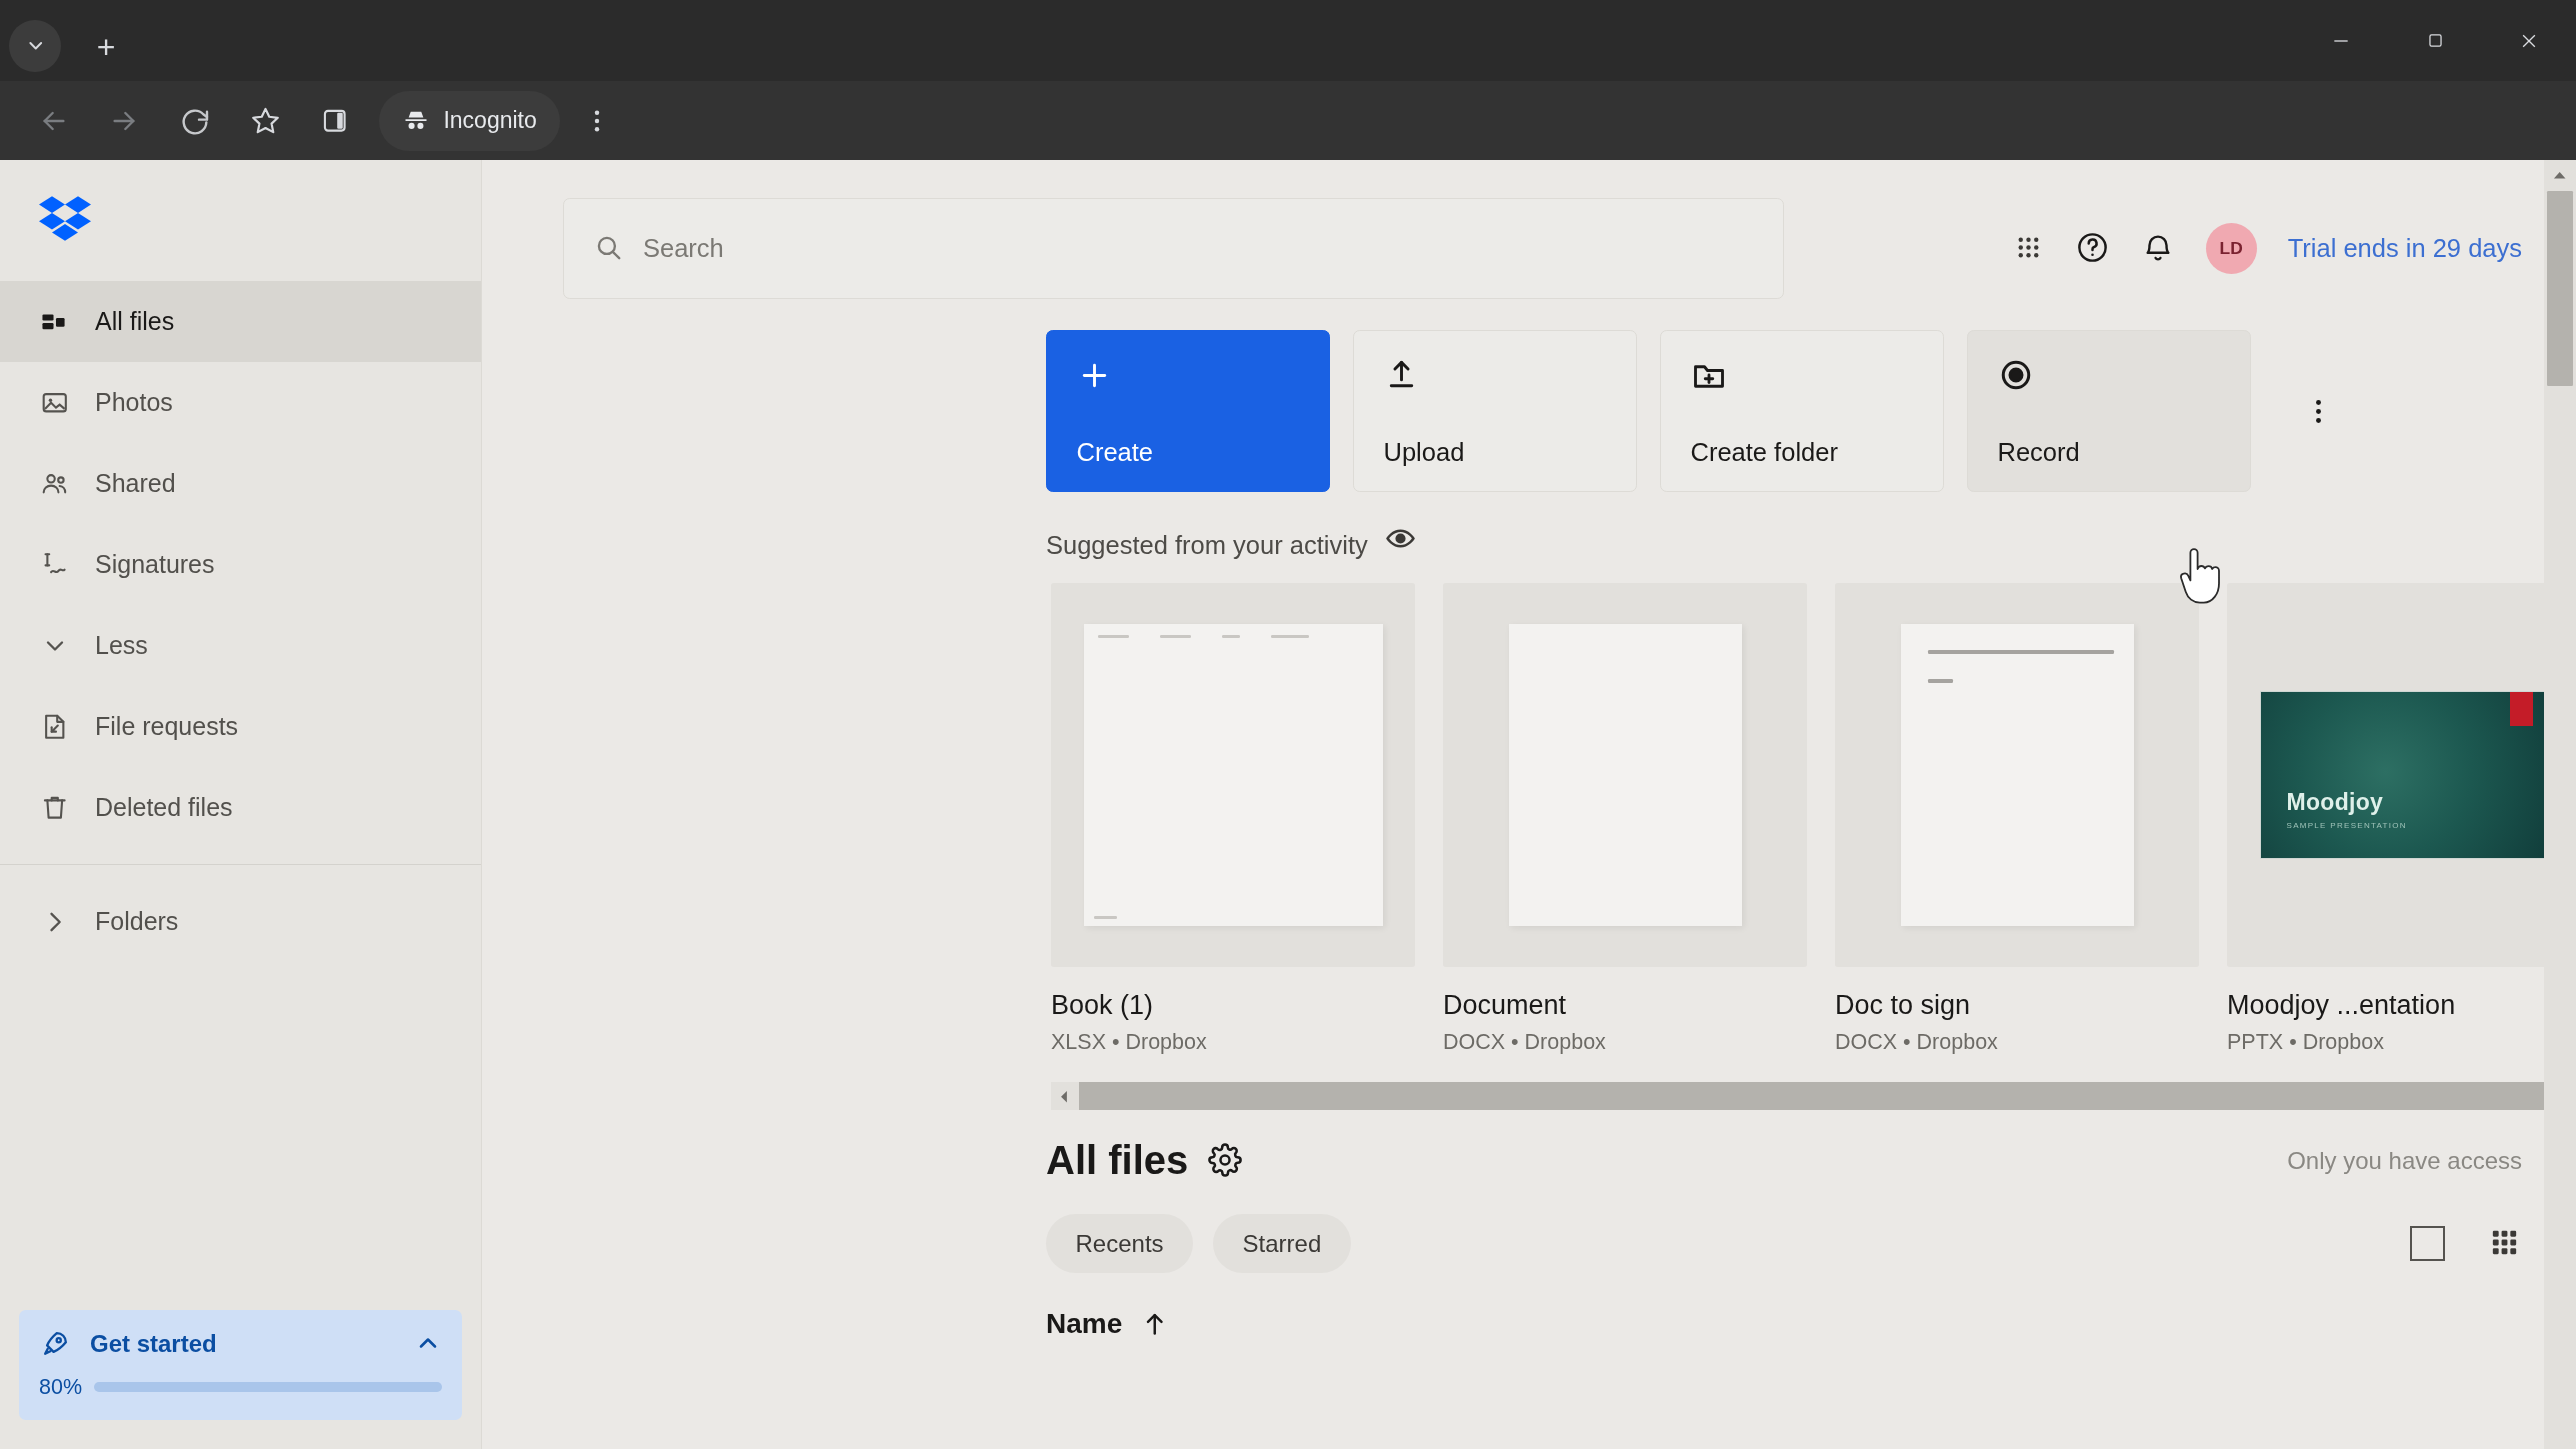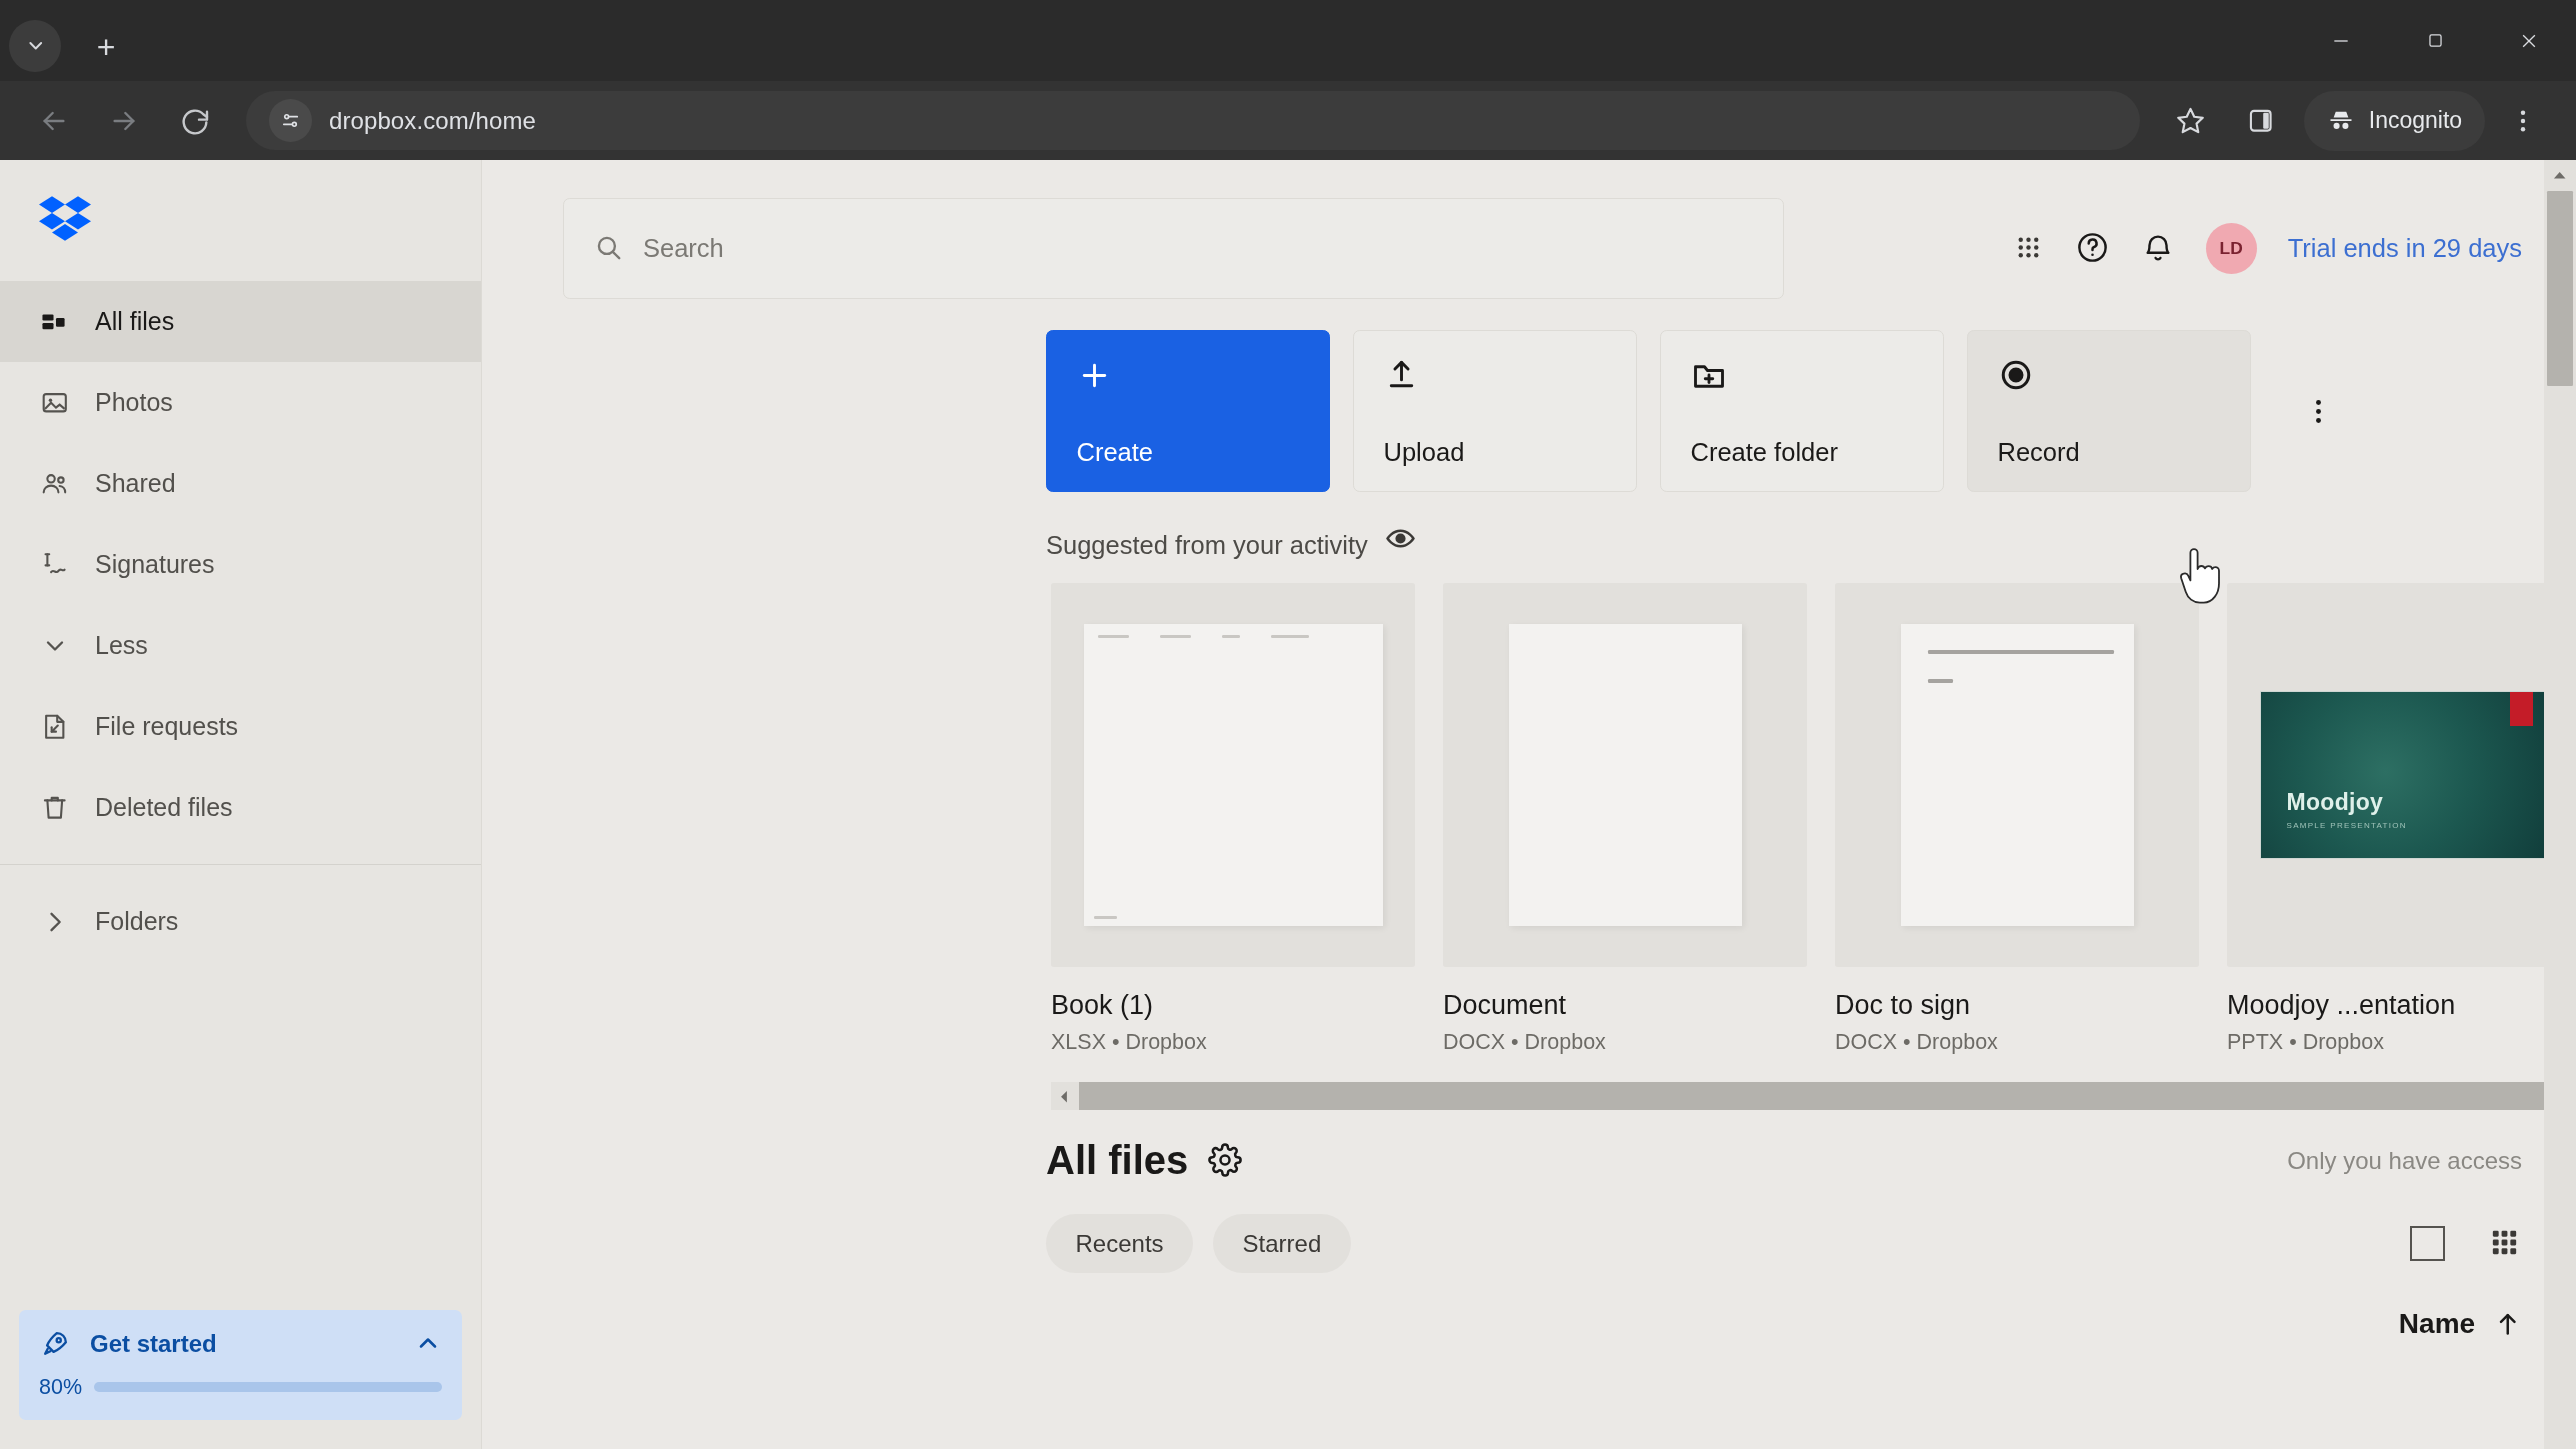--- a/index.html
+++ b/index.html
@@ -168,21 +168,21 @@
   .access-note { margin-left: auto; color: #8a8883; font-size: 24px; }
 
   .chips-row { display: flex; align-items: center; padding: 31px 54px 0 564px; gap: 20px; }
   .chip {
     height: 59px; border-radius: 670px; background: #e2e0dc; display: flex;
     align-items: center; padding: 0 29.5px; font-size: 24px; color: #3b3936;
   }
   .view-toggles { margin-left: auto; display: flex; align-items: center; gap: 42px; }
   .view-square { width: 35px; height: 35px; border: 2.7px solid #55534f; }
 
-  .table-head { padding: 35px 54px 0 564px; display: flex; align-items: center; gap: 17.4px; justify-content: flex-end; }
+  .table-head { padding: 35px 54px 0 564px; display: flex; align-items: center; gap: 17.4px; }
   .th-name { font-size: 28px; color: #1a1918; font-weight: bold; }
 
   
   .vscroll {
     position: absolute; right: 0; top: 0; width: 32px; height: 100%;
     background: #e2e0dc; display: flex; flex-direction: column; align-items: center;
   }
   .vscroll-arrow { height: 31px; width: 32px; display: flex; align-items: center; justify-content: center; }
   .vscroll-thumb { width: 25.5px; background: #b4b2ad; border-radius: 1.3px; }
 
@@ -239,31 +239,20 @@
           <polyline points="13 6 19 12 13 18"></polyline>
         </svg>
     </div>
     <div class="navbtn">
       <svg width="32" height="32" viewBox="0 0 24 24" fill="none" stroke="currentColor" stroke-width="1.8" stroke-linecap="round" stroke-linejoin="round">
           <polyline points="21 5 21 11 15 11"></polyline>
           <path d="M20.5 13a8.5 8.5 0 1 1-2.3-6.1L21 9"></path>
         </svg>
     </div>
 
-    <div class="omnibox">
-      <span class="omnibox-icon">
-        <svg width="23" height="23" viewBox="0 0 24 24" fill="none" stroke="#dfe1e5" stroke-width="1.8" stroke-linecap="round">
-            <circle cx="8" cy="8" r="2"></circle>
-            <line x1="11" y1="8" x2="19" y2="8"></line>
-            <circle cx="16" cy="16" r="2"></circle>
-            <line x1="5" y1="16" x2="13" y2="16"></line>
-          </svg>
-      </span>
-      <span class="omnibox-url">dropbox.com/home</span>
-    </div>
 
     <div class="tb-right">
       <div class="navbtn">
         <svg width="31" height="31" viewBox="0 0 24 24" fill="none" stroke="#d8dade" stroke-width="1.7" stroke-linejoin="round">
             <polygon points="12 3 14.9 9.1 21.5 9.9 16.7 14.4 18 21 12 17.8 6 21 7.3 14.4 2.5 9.9 9.1 9.1"></polygon>
           </svg>
       </div>
       <div class="navbtn">
         <svg width="29.5" height="29.5" viewBox="0 0 24 24" fill="none" stroke="#d8dade" stroke-width="1.7">
             <rect x="4" y="4" width="16" height="16" rx="2.5"></rect>

